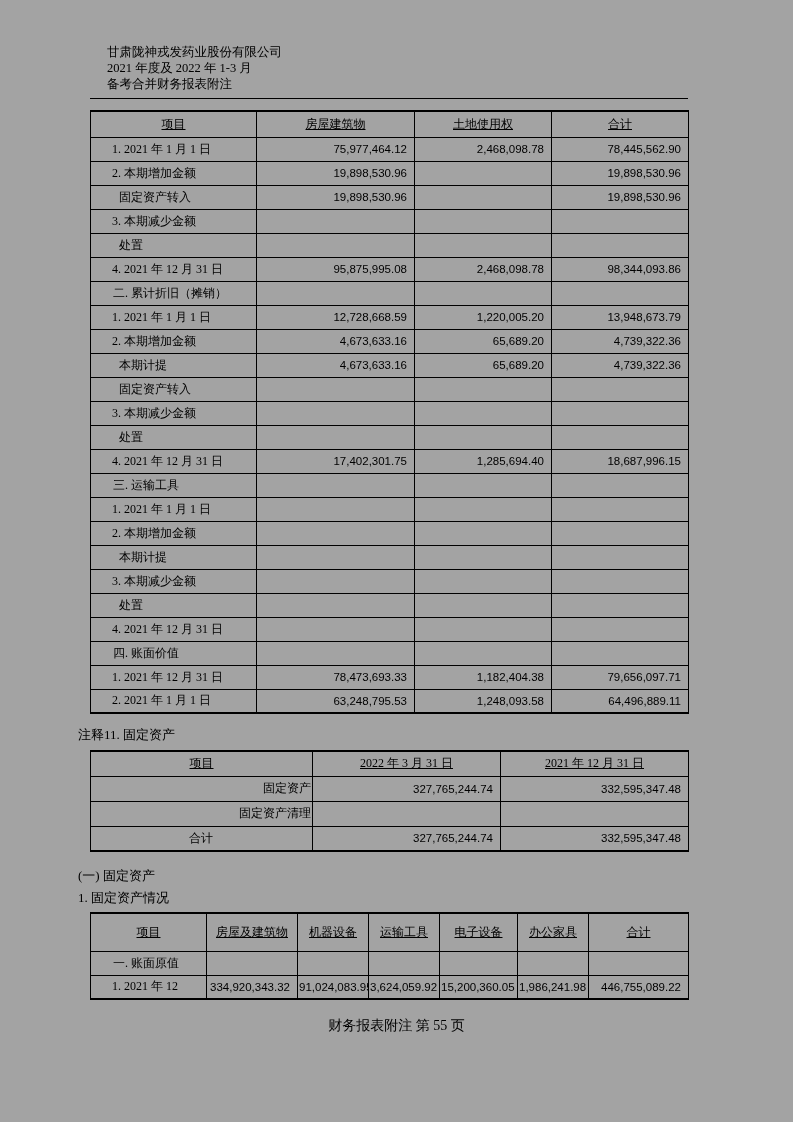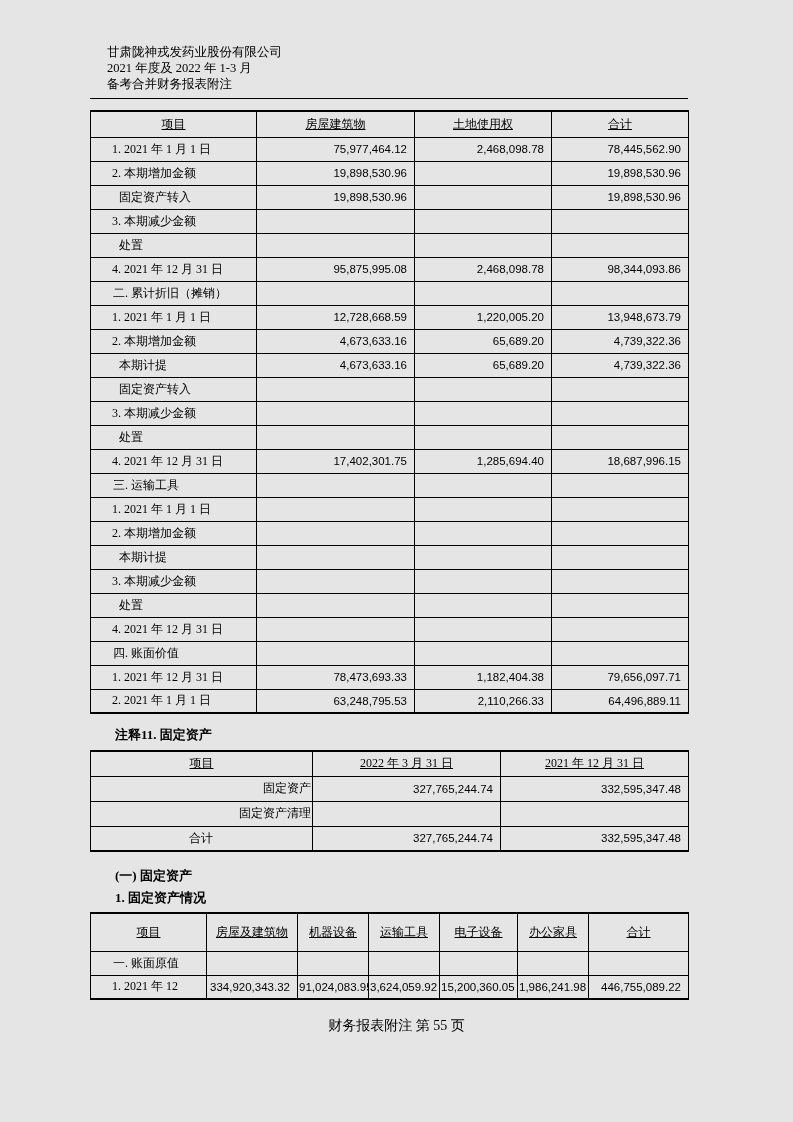--- a/index.html
+++ b/index.html
@@ -1,17 +1,17 @@
 <!DOCTYPE html>
 <html><head>
 <meta charset="utf-8">
 <style>
   html,body{margin:0;padding:0;background:#fff;}
   .page{
-    width:793px;height:1122px;background:#e5e5e5;color:#000;
+    width:793px;height:1122px;background:#a3a3a3;color:#000;
     font-family:"Liberation Serif","DejaVu Serif",serif;
     position:relative;overflow:hidden;box-sizing:border-box;
     padding-top:44px;
   }
   .hdr{margin-left:107px;font-size:12.5px;line-height:16px;}
   .rule{margin:6px 104px 0 90px;width:598px;border-top:1.5px solid #000;height:0;}
   table{border-collapse:collapse;table-layout:fixed;margin-left:90px;width:598px;
         border-top:2px solid #000;border-bottom:2px solid #000;}
   th,td{border:1px solid #000;font-weight:normal;overflow:hidden;white-space:nowrap;box-sizing:border-box;}
   th{text-align:center;font-size:12px;padding:2px 2px;text-decoration:underline;}
@@ -26,21 +26,21 @@
   .t3 th{height:38px;white-space:normal;line-height:15px;}
   .t3 td{height:24px;}
   td.lbl{text-align:left;}
   td.ind-num{padding-left:21px;}
   td.ind-sub{padding-left:28px;}
   td.ind-sec{padding-left:22px;}
   td.ind-left{text-align:right;}
   td.ind-center{text-align:center;padding-left:0;}
   td.val{text-align:right;padding-right:7px;
          font-family:"Liberation Sans","DejaVu Sans",sans-serif;font-size:11.5px;}
-  .h-bold{margin-left:115px;font-weight:bold;font-size:13px;line-height:16px;}
+  .h-bold{margin-left:78px;font-weight:normal;font-size:13px;line-height:16px;}
   .h-note11{margin-top:13px;}
   .note-line{margin-left:136px;margin-top:12px;font-size:12.5px;line-height:16px;}
   .h-sec{margin-top:16px;}
   .h-sub{margin-top:6px;}
   .footer{margin-top:18px;text-align:center;font-size:14px;line-height:16px;}
 </style>
 </head>
 <body>
 
 <div class="page">
@@ -203,21 +203,21 @@
         </tr>
         <tr>
           <td class="lbl ind-num">1.  2021 年 12 月 31 日</td>
           <td class="val">78,473,693.33</td>
           <td class="val">1,182,404.38</td>
           <td class="val">79,656,097.71</td>
         </tr>
         <tr>
           <td class="lbl ind-num">2.  2021 年 1 月 1 日</td>
           <td class="val">63,248,795.53</td>
-          <td class="val">2,110,266.33</td>
+          <td class="val">1,248,093.58</td>
           <td class="val">64,496,889.11</td>
         </tr>
       </tbody>
     </table>
 
   <div class="h-bold h-note11">注释11. 固定资产</div>
 
   <table class="t2">
       <colgroup>
         <col style="width: 222px;">

